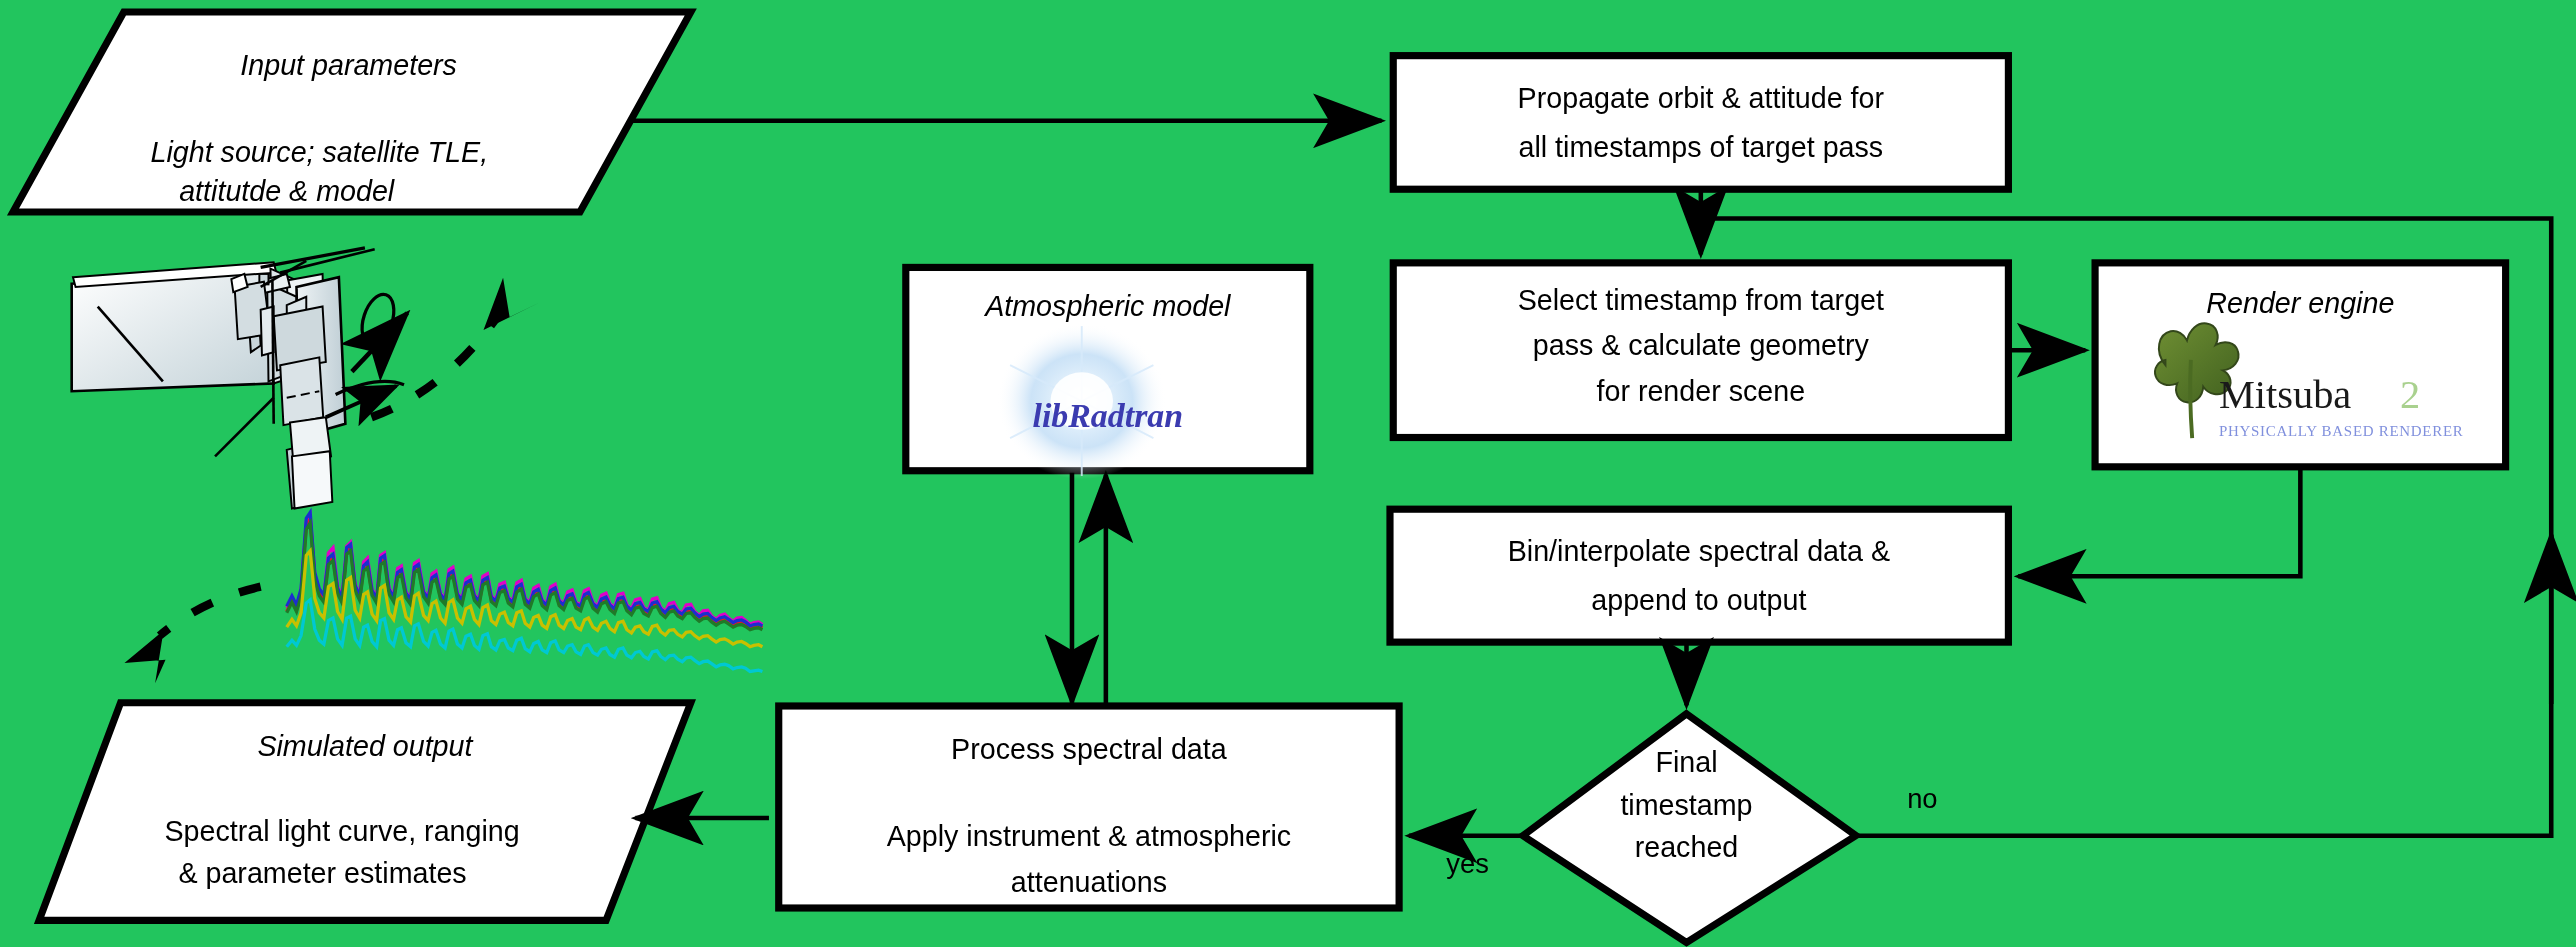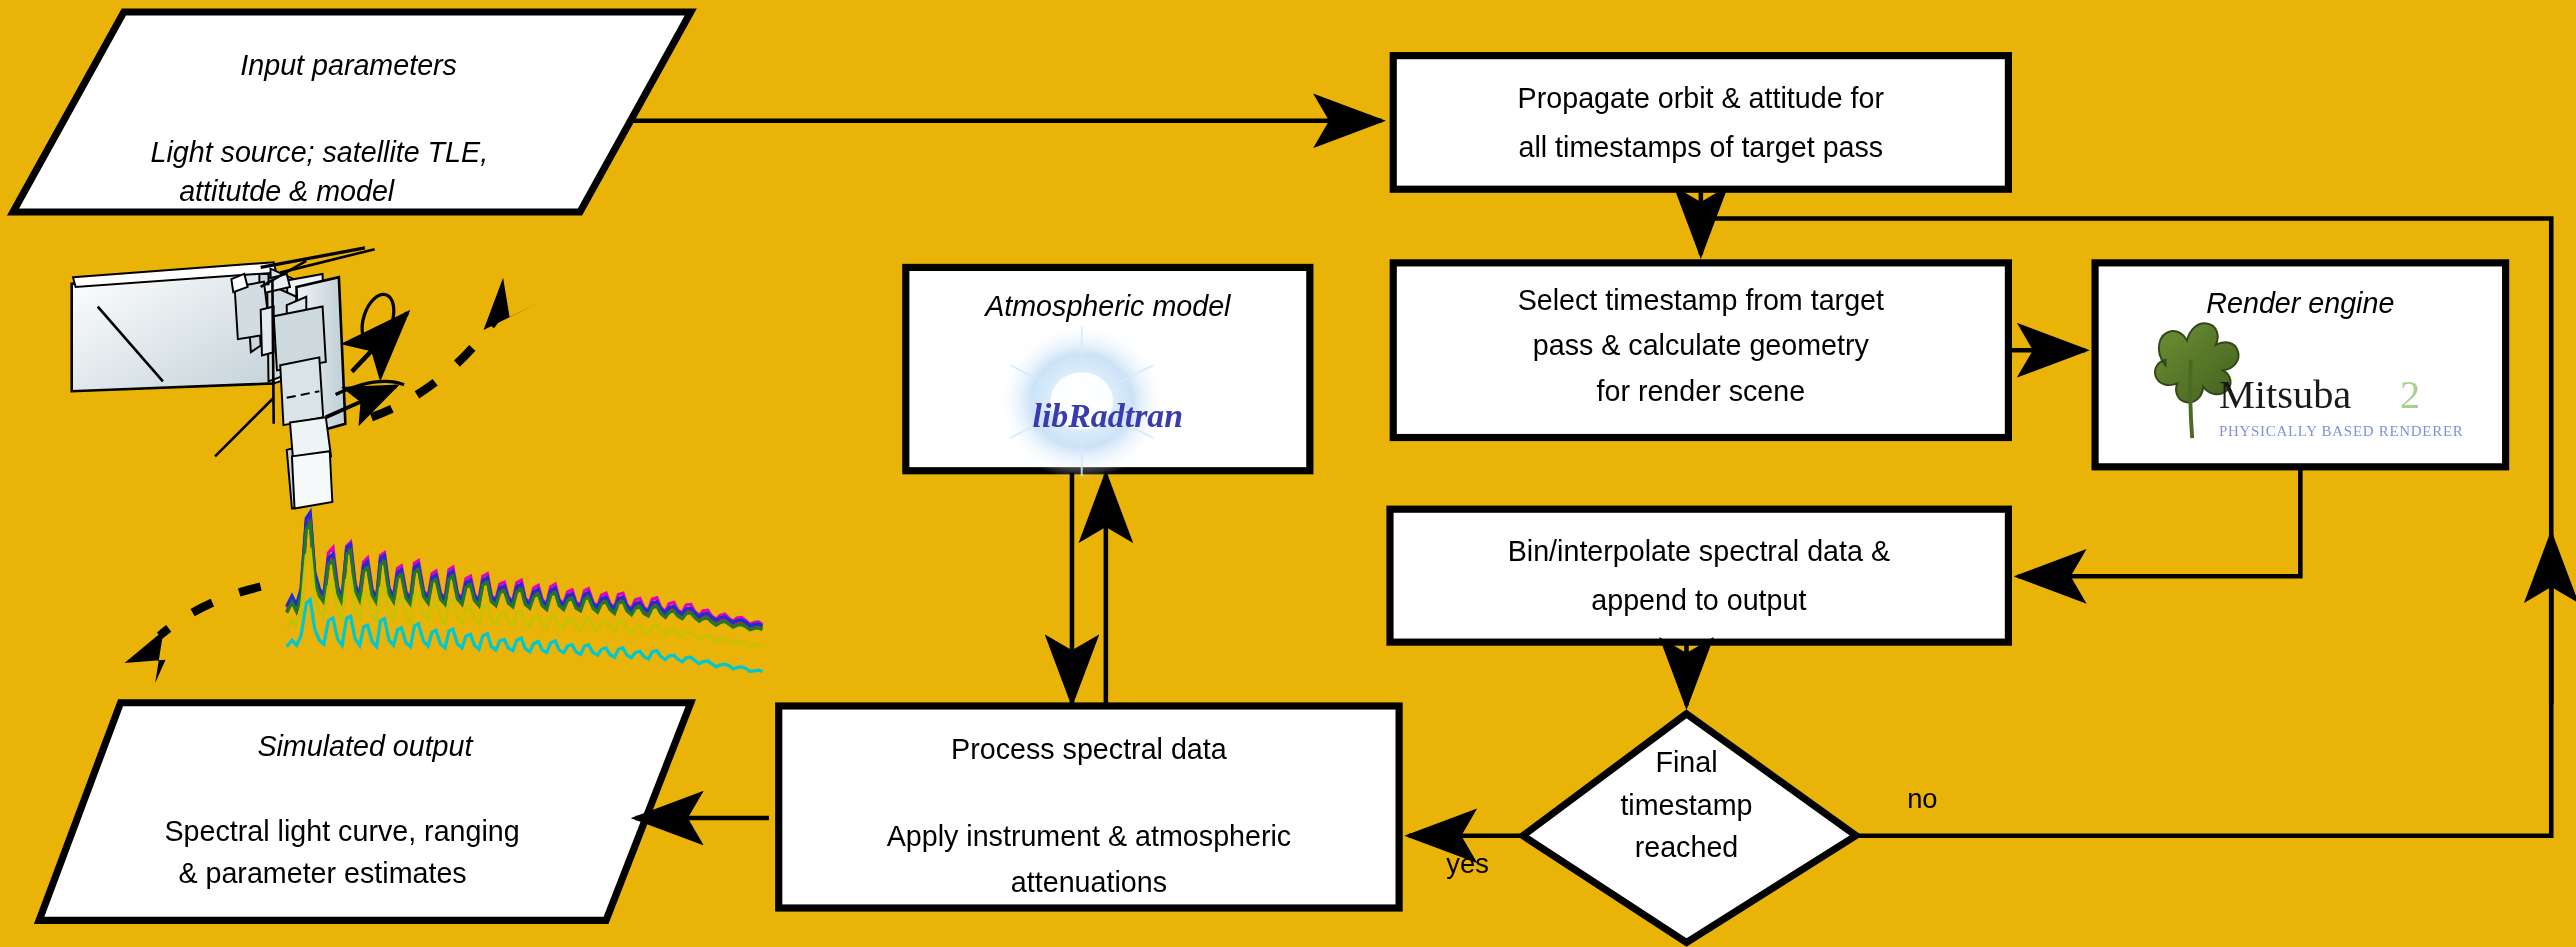--- a/index.html
+++ b/index.html
@@ -1,17 +1,17 @@
 <!DOCTYPE html>
 <html style="font-size:10.4px"><head>
 <meta charset="utf-8">
 <style>
   html,body{margin:0;padding:0;background:#ffffff;}
   body{font-family:"Liberation Sans", sans-serif;}
-  #stage{position:relative;width:2576px;height:948px;background:#eab308;overflow:hidden;}
+  #stage{position:relative;width:2576px;height:948px;background:#22c55e;overflow:hidden;}
   svg{display:block;}
   .bx-txt{font-family:"Liberation Sans", sans-serif;font-size:44px;fill:#000;text-anchor:middle;}
   .bx-txt-ital{font-family:"Liberation Sans", sans-serif;font-size:44px;font-style:italic;fill:#000;text-anchor:middle;}
   .edge-lbl{font-family:"Liberation Sans", sans-serif;font-size:42px;fill:#000;text-anchor:middle;}
   .shape{fill:#ffffff;stroke:#000000;stroke-width:11;}
   .line{stroke:#000000;stroke-width:7;fill:none;}
   .line-thin{stroke:#000000;stroke-width:6;fill:none;}
   .dash{stroke:#000000;stroke-width:13;fill:none;stroke-dasharray:34 44;stroke-linecap:butt;}
   .mit-name{font-family:"Liberation Serif", serif;font-size:62px;fill:#1a1a1a;}
   .mit-two{font-family:"Liberation Serif", serif;font-size:62px;fill:#a9d18e;}

